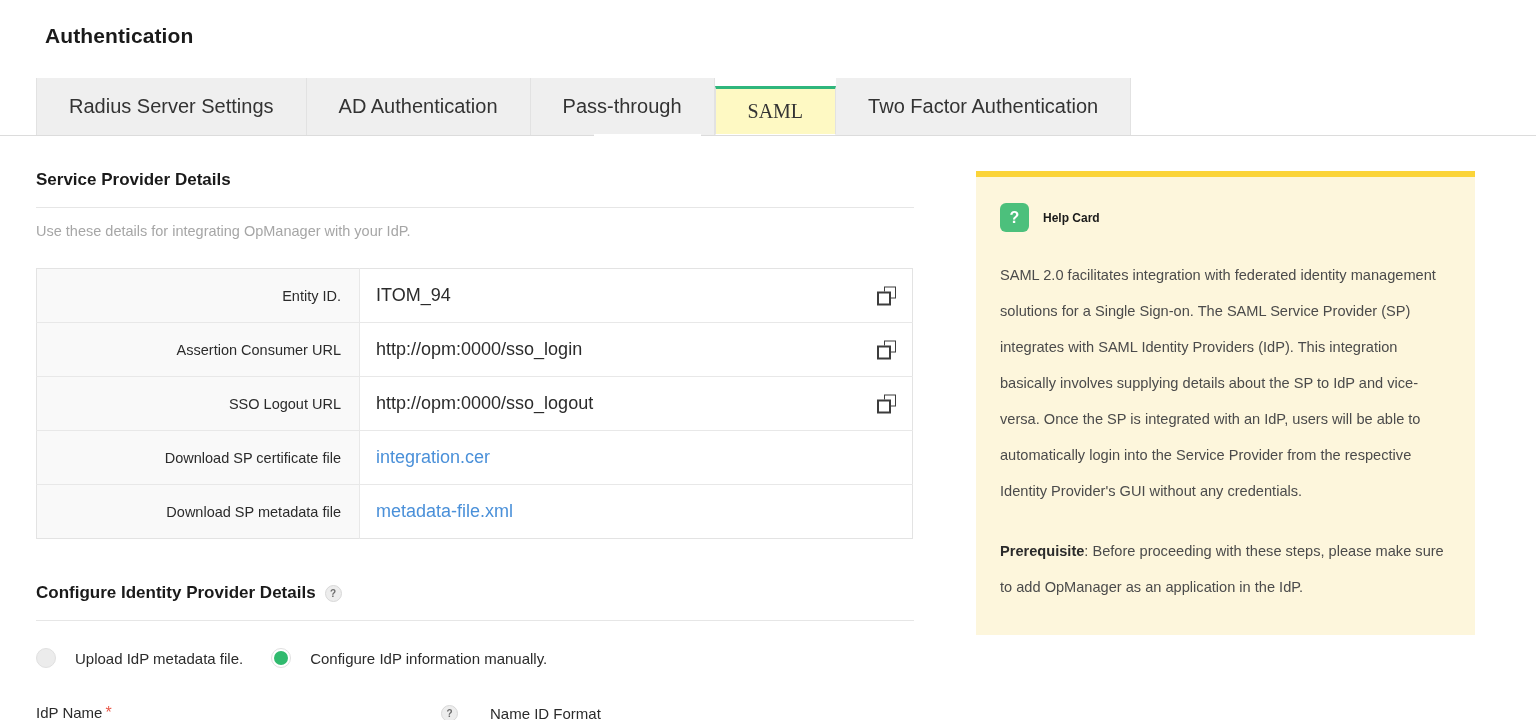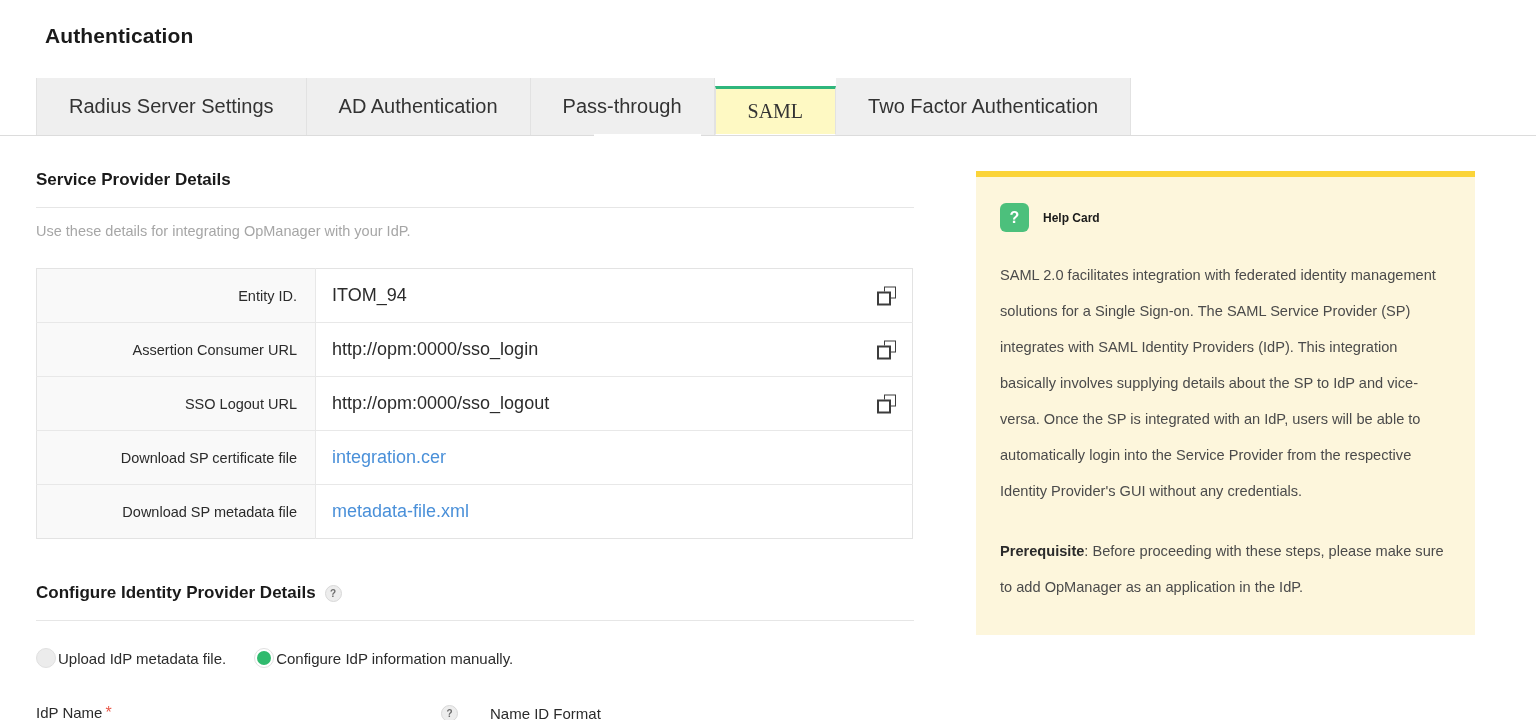--- a/index.html
+++ b/index.html
@@ -68,21 +68,21 @@
   .sp-table {
     margin-top: 29px;
     border: 1px solid #e3e3e3;
     border-collapse: collapse;
     width: 877px;
     table-layout: fixed;
   }
   .sp-table tr { border-bottom: 1px solid #e8e8e8; }
   .sp-table tr:last-child { border-bottom: none; }
   .sp-label {
-    width: 279px;
+    width: 323px;
     background: #f9f9f9;
     border-right: 1px solid #e8e8e8;
     text-align: right;
     padding: 0 18px;
     height: 47px;
     font-size: 14.5px;
     color: #2b2b2b;
     vertical-align: middle;
   }
   .sp-value {
@@ -112,21 +112,21 @@
     background: #ededed; border: 1px solid #d8d8d8;
     display: inline-flex; align-items: center; justify-content: center;
     font-size: 10px; color: #6d6d6d; font-weight: bold;
     cursor: pointer; flex: none;
   }
 
   
   .radio-row {
     margin-top: 27px; display: flex; align-items: center; gap: 28px;
   }
-  .radio-item { display: flex; align-items: center; gap: 2px; cursor: pointer; }
+  .radio-item { display: flex; align-items: center; gap: 19px; cursor: pointer; }
   .radio {
     width: 20px; height: 20px; border-radius: 50%;
     background: #ececec; border: 1px solid #e0e0e0; flex: none;
     display: flex; align-items: center; justify-content: center;
   }
   .radio.checked { background: #ffffff; border: 1px solid #e0e0e0; }
   .radio.checked::after {
     content: ""; width: 14px; height: 14px; border-radius: 50%;
     background: #30ba6e;
   }

